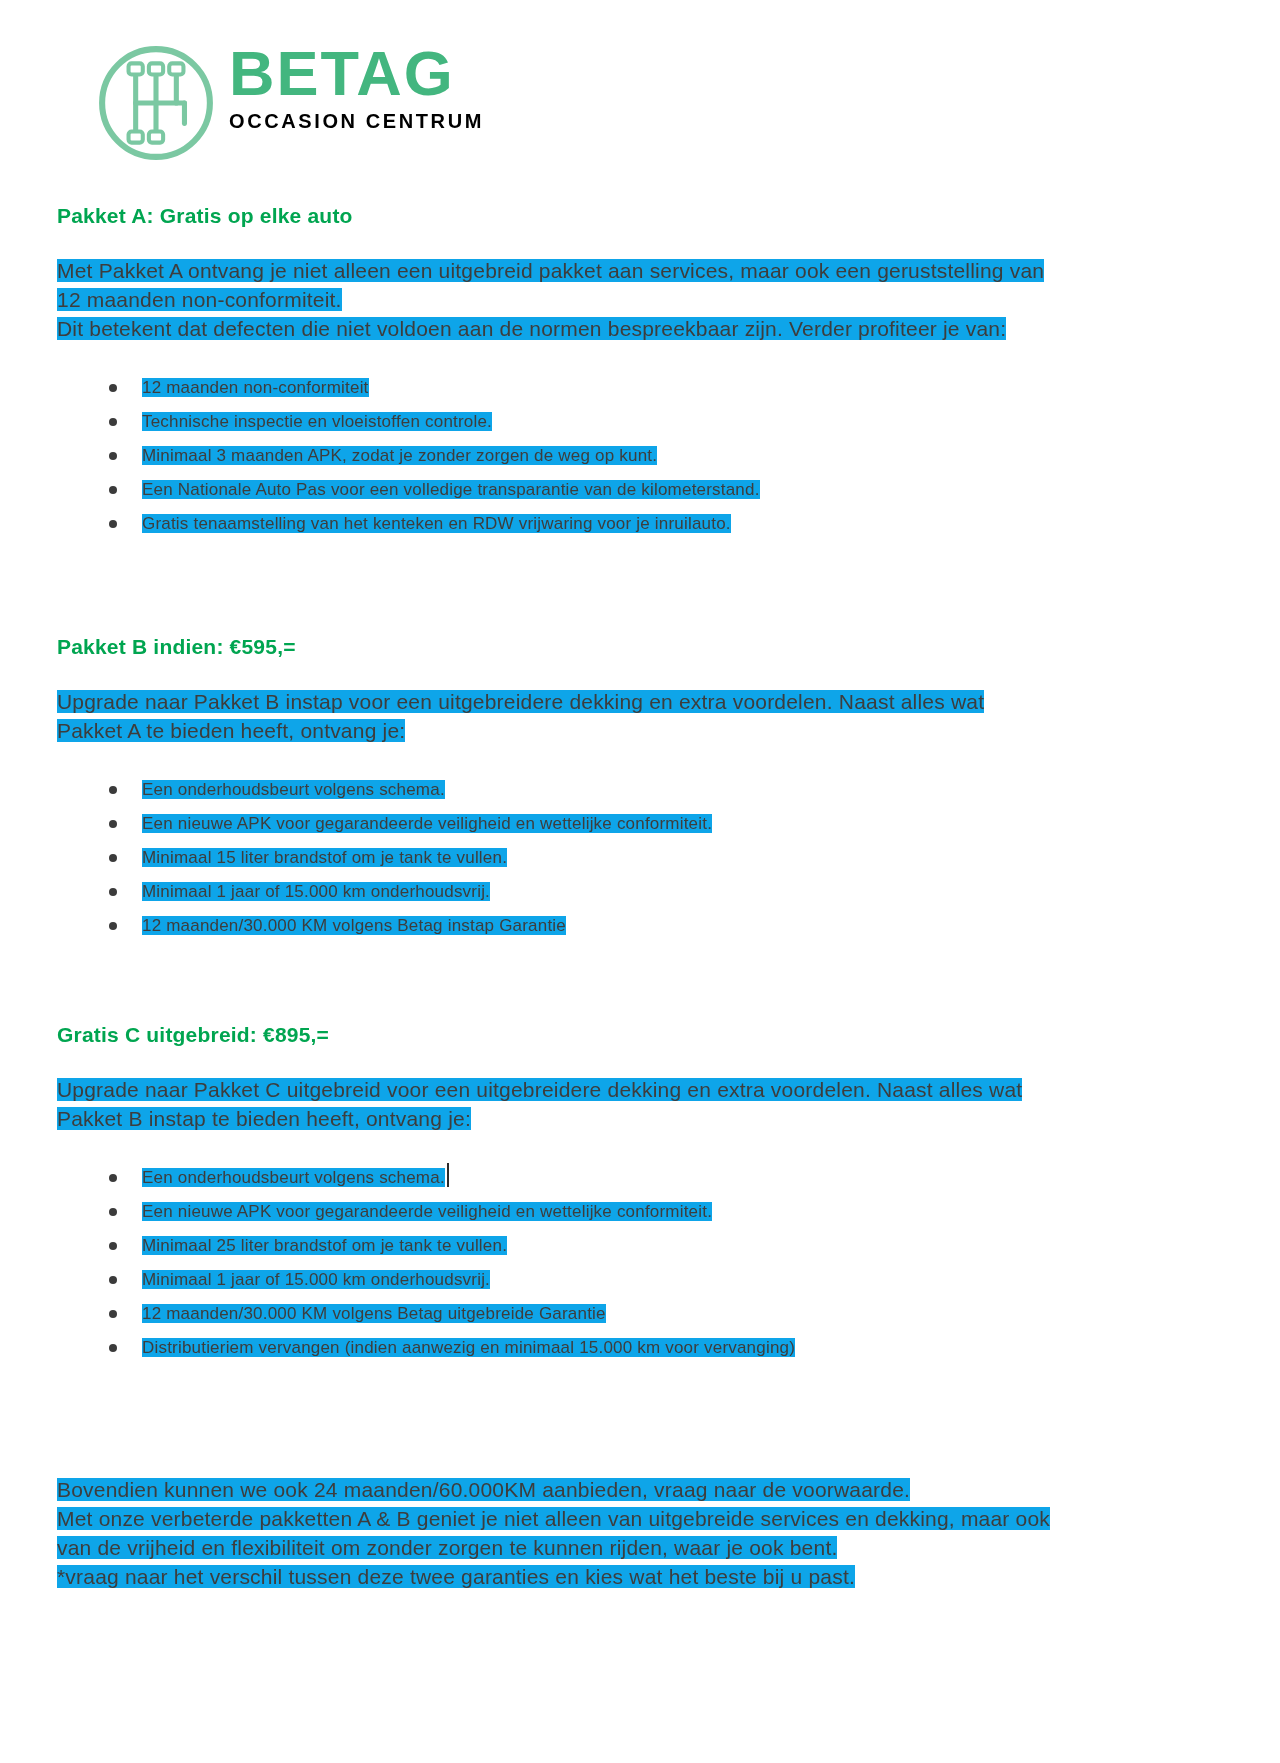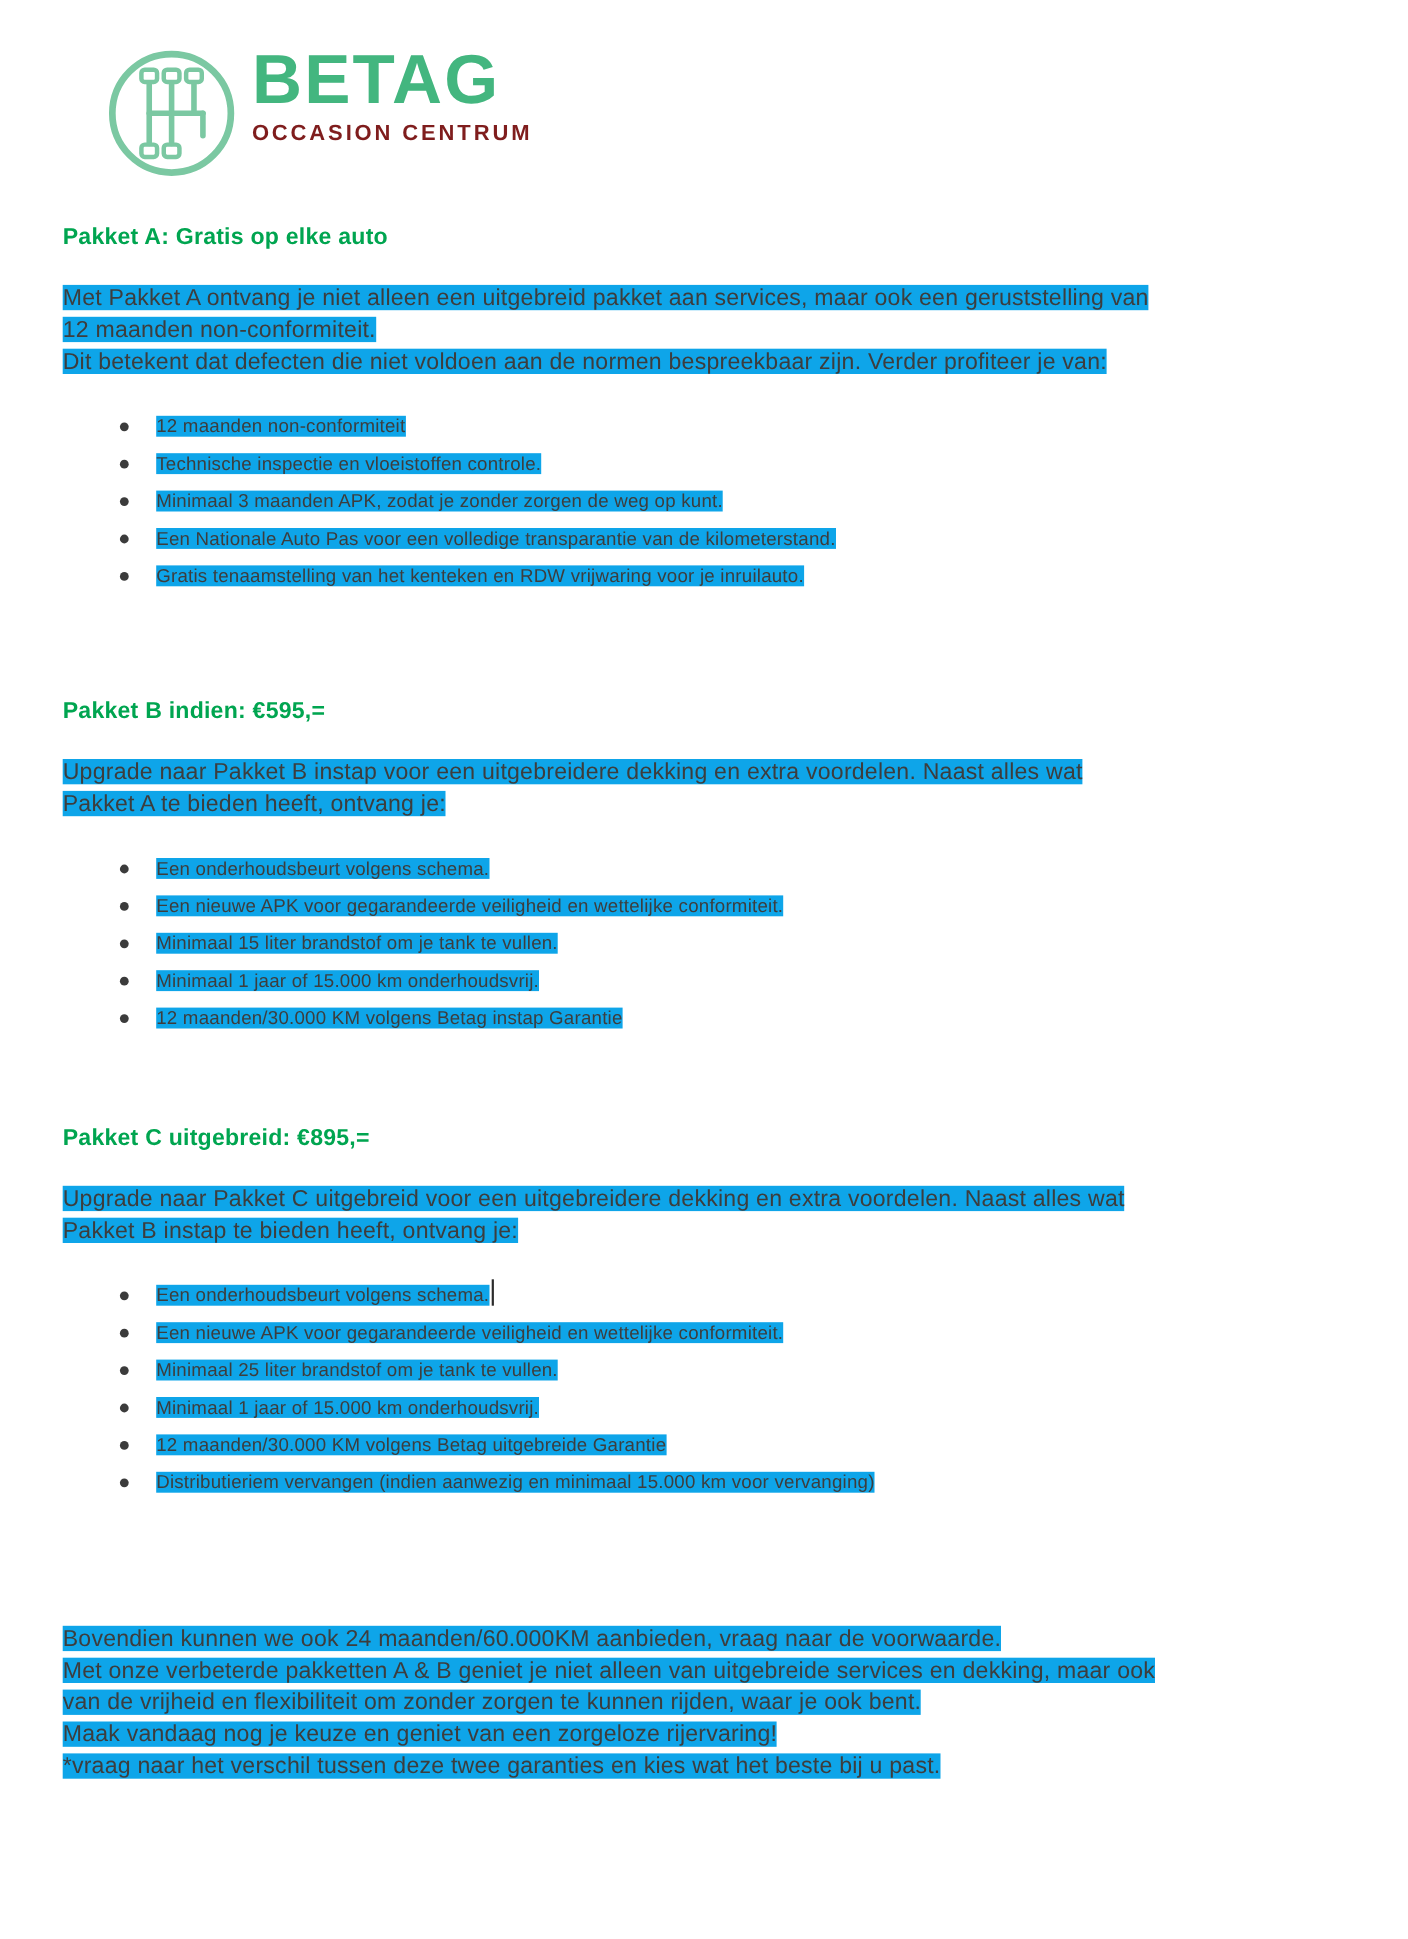--- a/index.html
+++ b/index.html
@@ -42,21 +42,21 @@
     font-size: 63px;
     font-weight: 700;
     letter-spacing: 2px;
     color: #43b67f;
   }
   .logo-sub {
     margin-top: 6px;
     font-size: 20px;
     font-weight: 700;
     letter-spacing: 2.6px;
-    color: #7f1d1d;
+    color: #000000;
   }
 
   
   .heading {
     margin: 0;
     font-size: 21px;
     font-weight: 700;
     color: #00a550;
     letter-spacing: 0.2px;
   }
@@ -170,34 +170,33 @@
     <ul class="bullets">
       <li><span class="hl">Een onderhoudsbeurt volgens schema.</span></li>
       <li><span class="hl">Een nieuwe APK voor gegarandeerde veiligheid en wettelijke conformiteit.</span></li>
       <li><span class="hl">Minimaal 15 liter brandstof om je tank te vullen.</span></li>
       <li><span class="hl">Minimaal 1 jaar of 15.000 km onderhoudsvrij.</span></li>
       <li><span class="hl">12 maanden/30.000 KM volgens Betag instap Garantie</span></li>
     </ul>
   </section>
 
   <section>
-    <h2 class="heading h-c">Pakket C uitgebreid: €895,=</h2>
+    <h2 class="heading h-c">Gratis C uitgebreid: €895,=</h2>
     <div class="para-block">
       <p class="line"><span class="hl">Upgrade naar Pakket C uitgebreid voor een uitgebreidere dekking en extra voordelen. Naast alles wat Pakket B instap te bieden heeft, ontvang je:</span></p>
     </div>
     <ul class="bullets">
       <li><span class="hl">Een onderhoudsbeurt volgens schema.</span><span class="caret"></span></li>
       <li><span class="hl">Een nieuwe APK voor gegarandeerde veiligheid en wettelijke conformiteit.</span></li>
       <li><span class="hl">Minimaal 25 liter brandstof om je tank te vullen.</span></li>
       <li><span class="hl">Minimaal 1 jaar of 15.000 km onderhoudsvrij.</span></li>
       <li><span class="hl">12 maanden/30.000 KM volgens Betag uitgebreide Garantie</span></li>
       <li><span class="hl">Distributieriem vervangen (indien aanwezig en minimaal 15.000 km voor vervanging)</span></li>
     </ul>
   </section>
 
   <div class="closing">
     <p class="line"><span class="hl">Bovendien kunnen we ook 24 maanden/60.000KM aanbieden, vraag naar de voorwaarde.</span></p>
     <p class="line"><span class="hl">Met onze verbeterde pakketten A &amp; B geniet je niet alleen van uitgebreide services en dekking, maar ook van de vrijheid en flexibiliteit om zonder zorgen te kunnen rijden, waar je ook bent.</span></p>
-    <p class="line"><span class="hl">Maak vandaag nog je keuze en geniet van een zorgeloze rijervaring!</span></p>
     <p class="line footnote"><span class="hl">*vraag naar het verschil tussen deze twee garanties en kies wat het beste bij u past.</span></p>
   </div>
 
 </div>
 
 </body></html>

